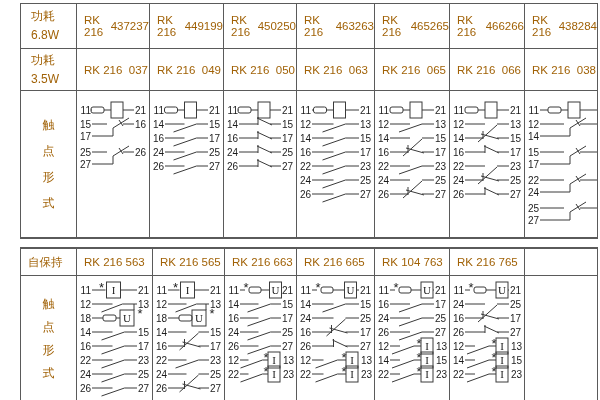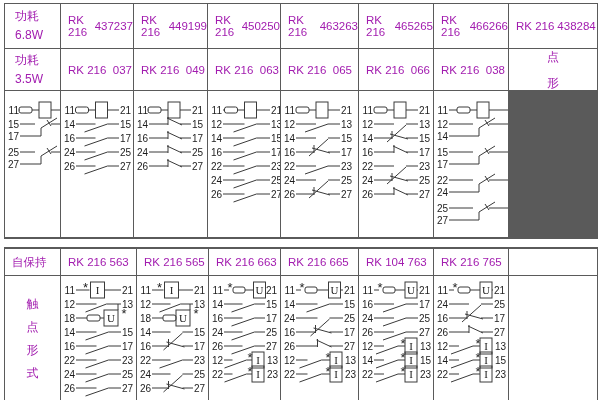--- a/index.html
+++ b/index.html
@@ -1,17 +1,17 @@
 <!DOCTYPE html>
 <html><head>
 <meta charset="utf-8">
 <style>
   html,body{margin:0;padding:0;background:#fff;}
-  .page{width:600px;height:400px;box-sizing:border-box;padding:3px 2px 0 4px;
-        background:#fff;font-family:"Liberation Sans",sans-serif;color:#a21caf;overflow:hidden;}
+  .page{width:600px;height:400px;box-sizing:border-box;padding:3px 2px 0 20px;
+        background:#fff;font-family:"Liberation Sans",sans-serif;color:#a16207;overflow:hidden;}
   .grid{display:grid;background:#5a5a5a;gap:1px;border:1px solid #5a5a5a;}
   .grid.top{grid-template-columns:55px 72px 73px 72px 77px 74px 74px auto;
             grid-template-rows:44px 41px 146px;border-bottom-width:2px;}
   .grid.bottom{grid-template-columns:55px 75px 71px 71px 77px 74px 74px auto;
             grid-template-rows:26px 126px;border-top-width:2px;margin-top:8px;}
   .grid>div{background:#fff;overflow:hidden;}
   .lab{display:flex;flex-direction:column;justify-content:center;padding-left:10px;
        font-size:12px;line-height:19px;}
   .vlab{display:flex;flex-direction:column;justify-content:center;align-items:center;font-size:12px;}
   .top .vlab span{line-height:26px;}
@@ -82,20 +82,21 @@
           <span>284</span>
         </span>
     </div>
 
     <div class="lab">
       <span>功耗</span>
       <span>3.5W</span>
     </div>
     <div class="single">RK 216  037</div>
     <div class="single">RK 216  049</div>
+    <div class="single">RK 216  050</div>
     <div class="single">RK 216  063</div>
     <div class="single">RK 216  065</div>
     <div class="single">RK 216  066</div>
     <div class="single">RK 216  038</div>
 
     <div class="vlab">
         <span>触</span>
         <span>点</span>
         <span>形</span>
         <span>式</span>

